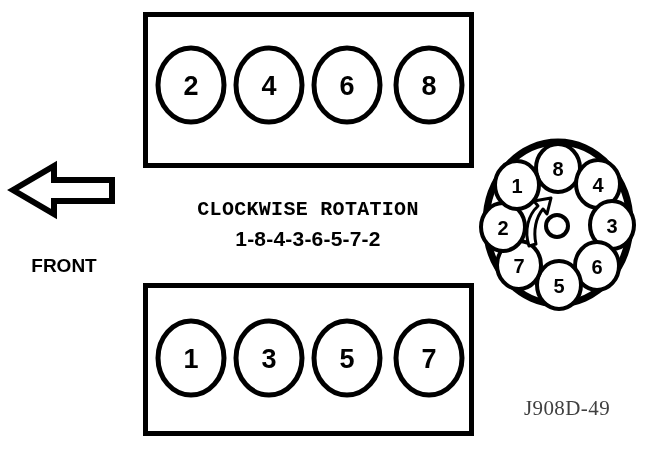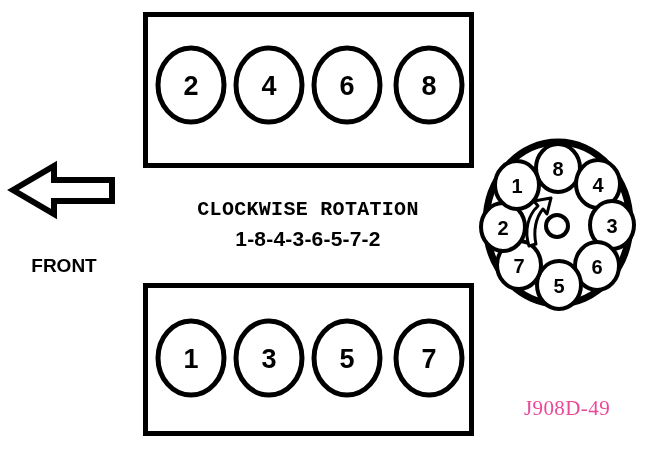--- a/index.html
+++ b/index.html
@@ -111,21 +111,21 @@
     line-height: 23px;
     color: #000000;
     margin-top: 22px;
   }
   #ref-code {
     position: absolute;
     left: 524px;
     top: 396px;
     font-family: "Liberation Serif", serif;
     font-size: 21px;
-    color: #ec4899;
+    color: #404040;
     letter-spacing: 0.4px;
   }
 </style>
 </head>
 <body>
 
 <div id="diagram-root">
 
   <svg id="diagram-svg" viewBox="0 0 650 450">
 

